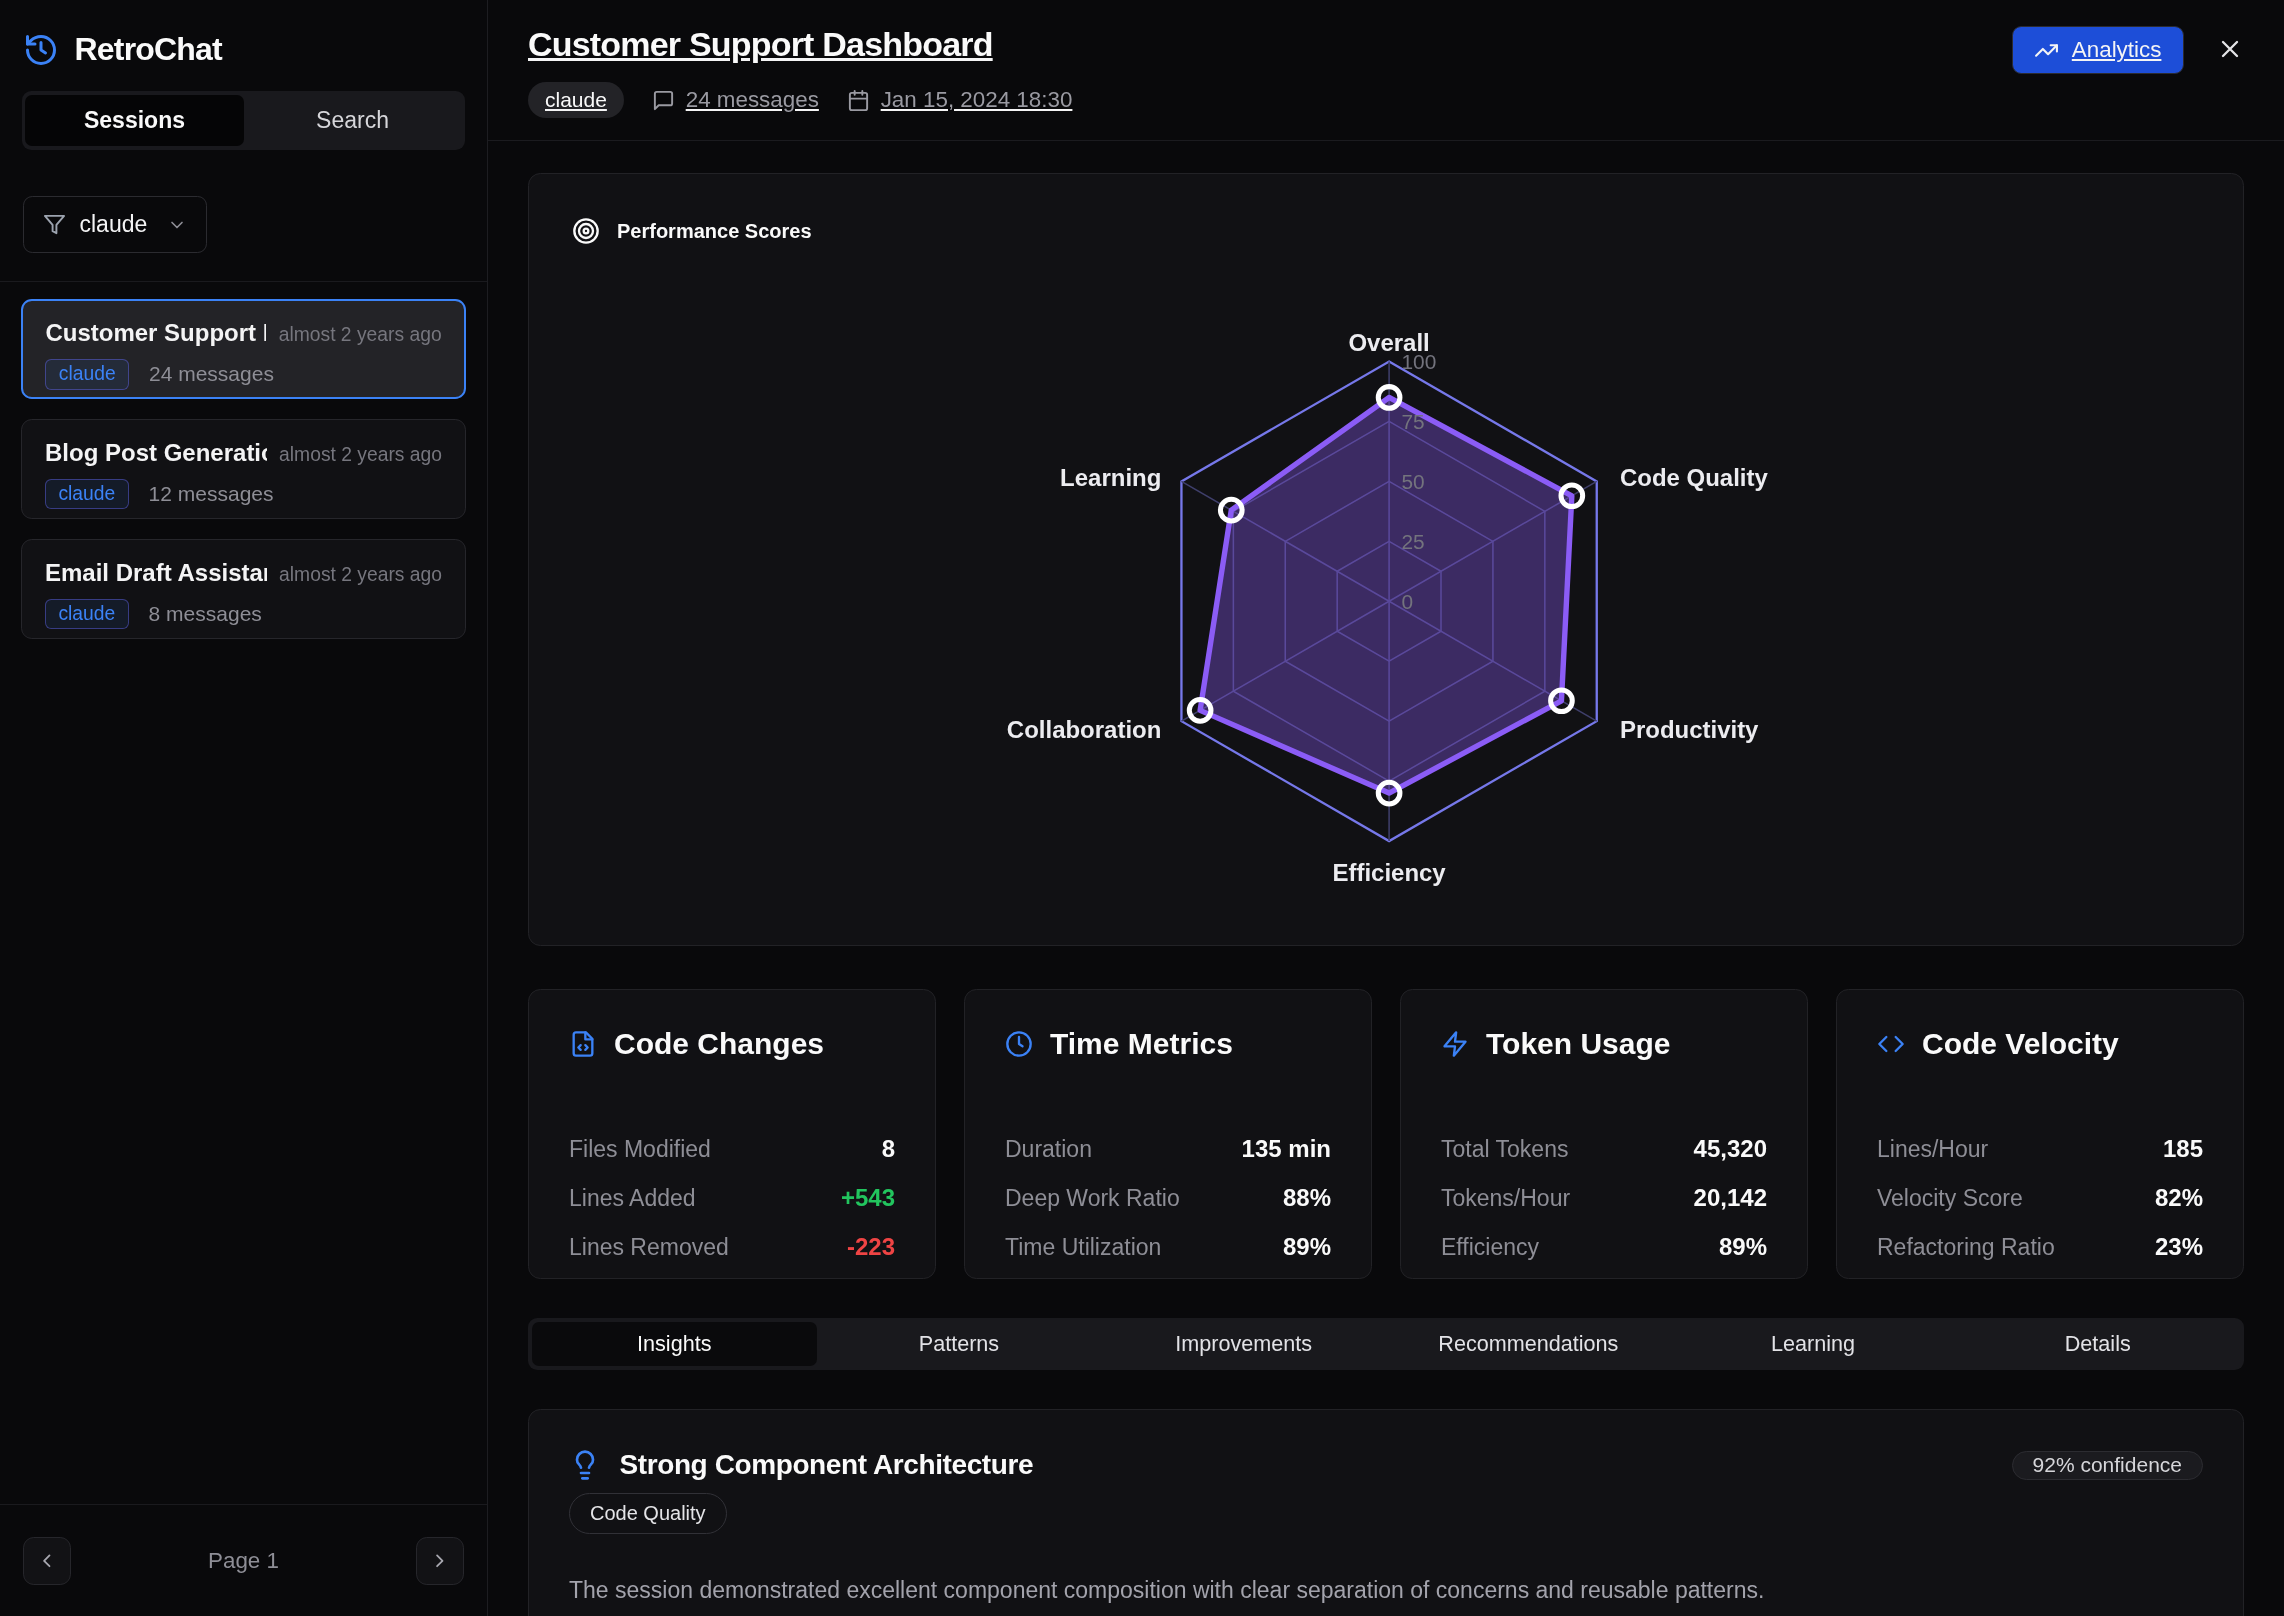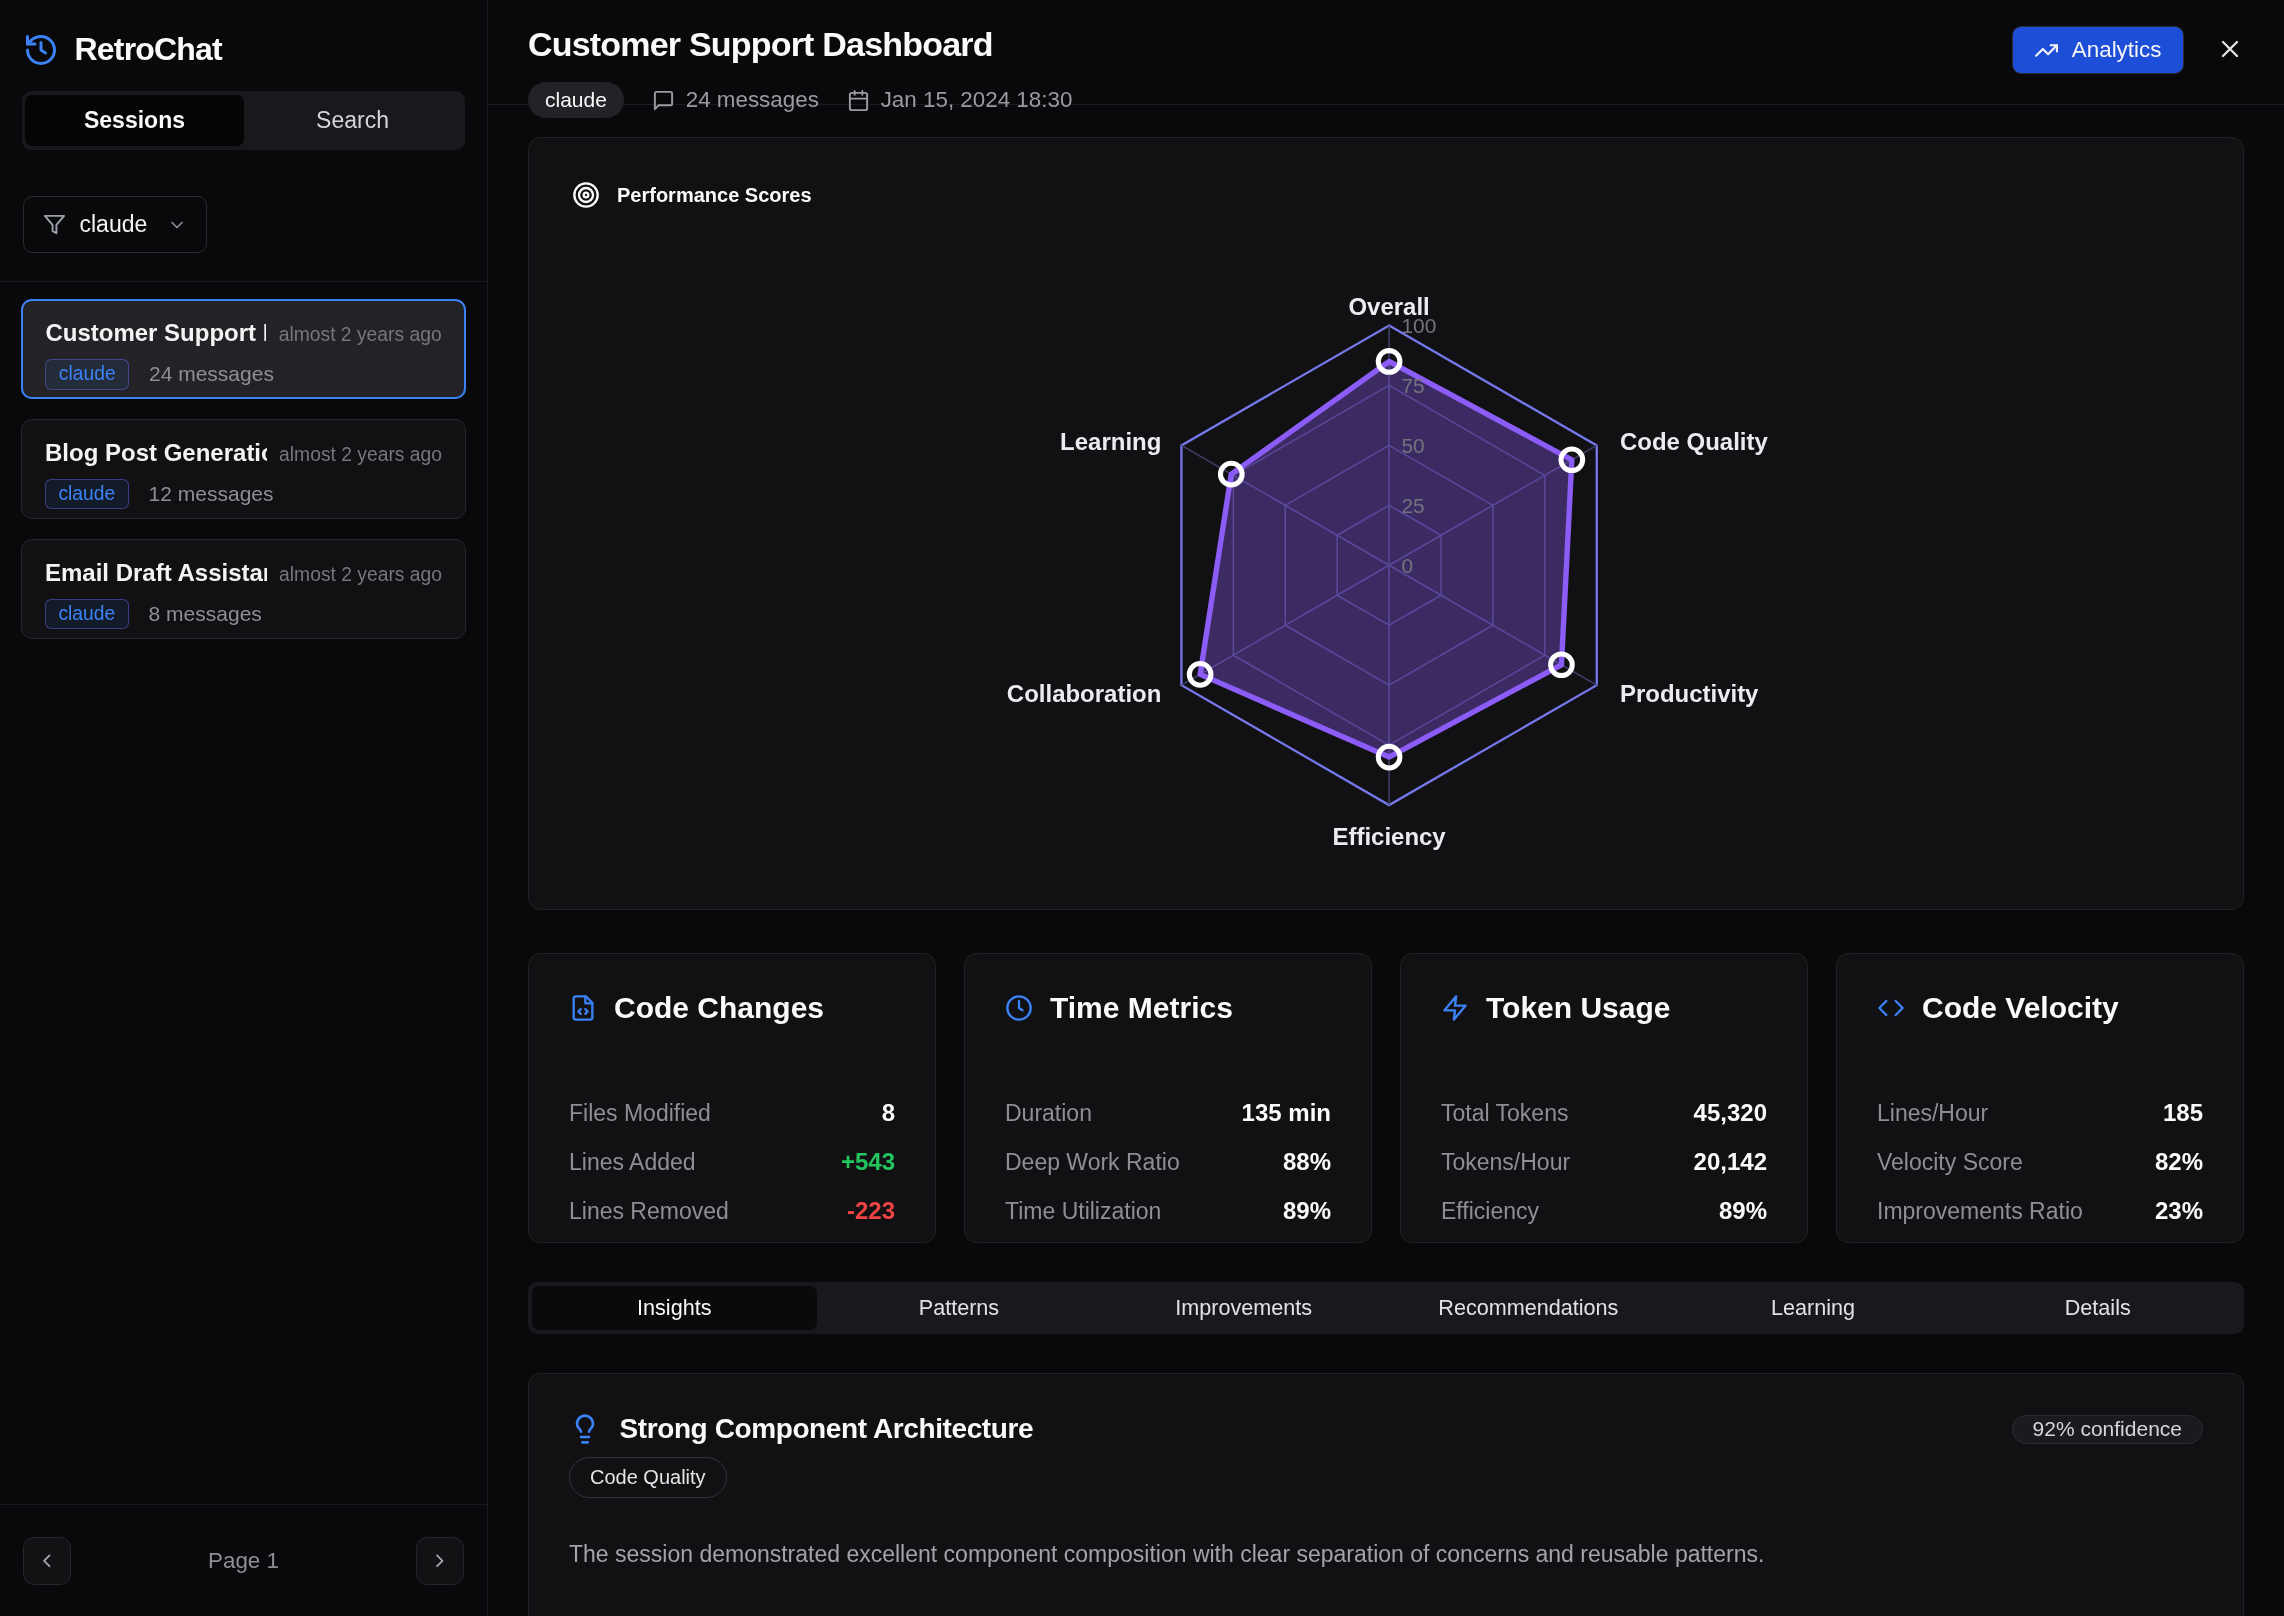--- a/index.html
+++ b/index.html
@@ -35,21 +35,21 @@
   .session-time{font-size:19.3px;color:#76767e;white-space:nowrap;}
   .session-bottom{display:flex;align-items:center;gap:20px;margin-top:12.4px;}
   .model-chip{font-size:19.3px;color:#3b82f6;background:rgba(59,130,246,0.09);border:1.5px solid rgba(99,102,241,0.45);border-radius:6.2px;padding:3.1px 12.4px;}
   .msg-count{font-size:21px;color:#8e8e96;}
   .sidebar-footer{border-top:1.5px solid #1a1a1e;height:93px;flex:none;display:flex;align-items:center;justify-content:space-between;padding:9px 23px;}
   .pg-btn{width:48px;height:48px;border:1.5px solid #26262b;border-radius:10.8px;background:#121215;display:flex;align-items:center;justify-content:center;color:#a8a8b0;box-sizing:border-box;cursor:pointer;}
   .pg-label{font-size:22.4px;color:#8e8e96;}
 
   
   .main{flex:1;display:flex;flex-direction:column;min-width:0;}
-  .main-header{height:105px;flex:none;border-bottom:1.5px solid #1b1b1f;padding:26px 40px 0 40px;box-sizing:border-box;display:flex;justify-content:space-between;}
+  .main-header{height:141px;flex:none;border-bottom:1.5px solid #1b1b1f;padding:26px 40px 0 40px;box-sizing:border-box;display:flex;justify-content:space-between;text-decoration:underline;}
   .page-title{font-size:34px;font-weight:700;letter-spacing:-0.8px;color:#fafafa;line-height:1.1;}
   .meta-row{display:flex;align-items:center;gap:28px;margin-top:18.5px;}
   .model-pill{background:#232327;color:#fafafa;border-radius:772px;padding:6.2px 17px;font-size:21px;font-weight:500;}
   .meta-item{display:flex;align-items:center;gap:10.8px;color:#9a9aa2;font-size:22.4px;}
   .header-actions{display:flex;align-items:flex-start;gap:32px;}
   .analytics-btn{display:flex;align-items:center;gap:12.4px;height:48px;padding:0 21.6px;border:1.5px solid #2b2b30;border-radius:9.3px;background:#1d4ed8;color:#f4f4f5;font-size:22.4px;font-weight:500;box-sizing:border-box;cursor:pointer;}
   .close-btn{margin-top:9.3px;color:#e4e4e7;cursor:pointer;background:none;border:none;padding:0;}
 
   .content{flex:1;padding:32px 40px 0 40px;overflow:hidden;}
 
@@ -362,21 +362,21 @@
           <div class="metric-rows">
             <div class="metric-row">
               <span class="m-label">Lines/Hour</span>
               <span class="m-value">185</span>
             </div>
             <div class="metric-row">
               <span class="m-label">Velocity Score</span>
               <span class="m-value">82%</span>
             </div>
             <div class="metric-row">
-              <span class="m-label">Improvements Ratio</span>
+              <span class="m-label">Refactoring Ratio</span>
               <span class="m-value">23%</span>
             </div>
           </div>
         </section>
       </div>
 
       <div class="tabbar">
         <div class="tab active">Insights</div>
         <div class="tab">Patterns</div>
         <div class="tab">Improvements</div>

